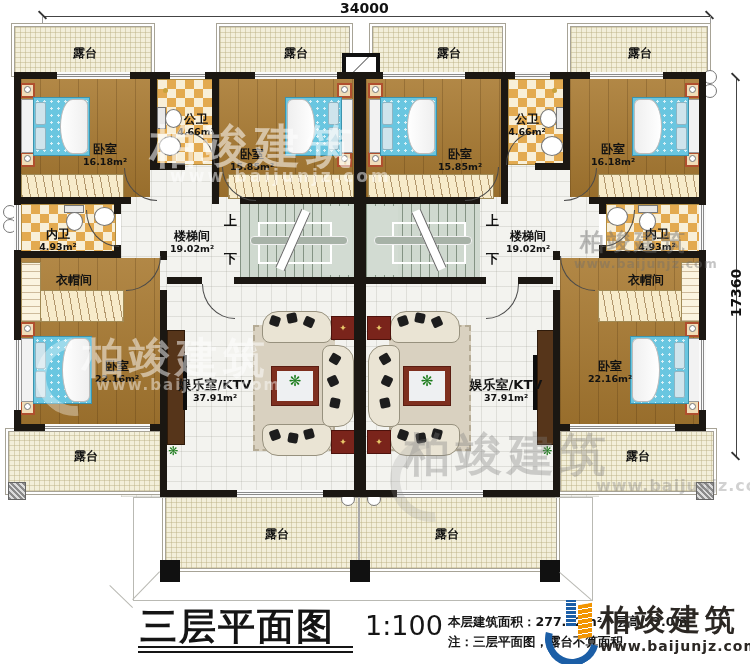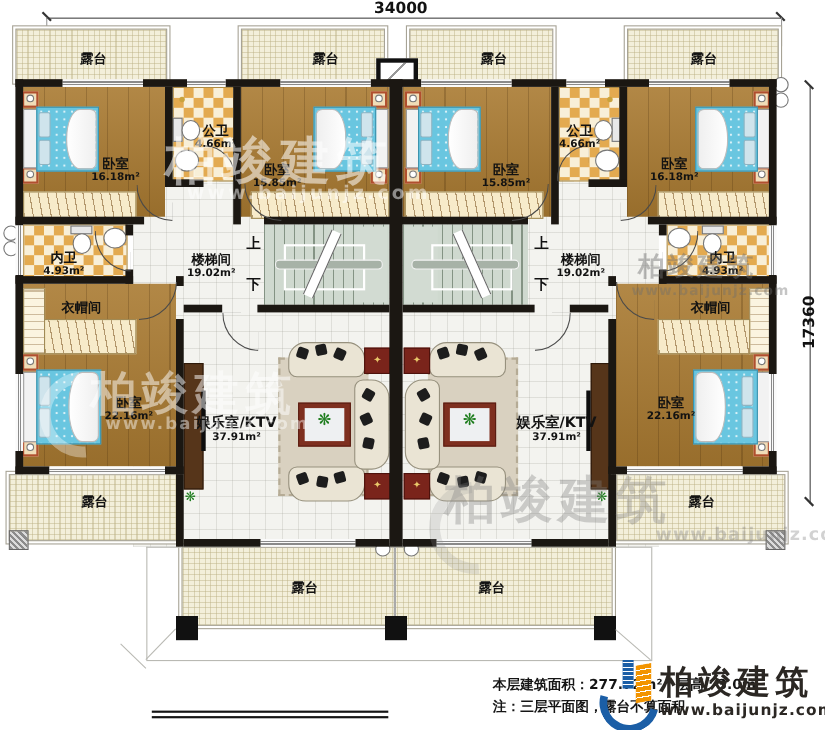--- a/index.html
+++ b/index.html
@@ -463,22 +463,24 @@
   <div class="wmarc" style="left:36px;top:338px;width:58px;height:58px;border-color:rgba(255,255,255,.35);border-top-color:transparent;border-right-color:transparent;transform:rotate(40deg)"></div>
   <div class="wm" style="left:150px;top:116px;font-size:46px;letter-spacing:6px;color:rgba(255,255,255,.55)">柏竣建筑</div>
   <div class="wm" style="left:170px;top:166px;font-size:17px;letter-spacing:3px;color:rgba(255,255,255,.5)">www.baijunjz.com</div>
   <div class="wm" style="left:82px;top:330px;font-size:42px;letter-spacing:5px;color:rgba(255,255,255,.5)">柏竣建筑</div>
   <div class="wm" style="left:96px;top:376px;font-size:15px;letter-spacing:2px;color:rgba(255,255,255,.45)">www.baijunjz.com</div>
   <div class="wm" style="left:580px;top:226px;font-size:24px;letter-spacing:3px;color:rgba(110,110,110,.45)">柏竣建筑</div>
   <div class="wm" style="left:574px;top:256px;font-size:12.5px;letter-spacing:1px;color:rgba(110,110,110,.4)">www.baijunjz.com</div>
   <div class="wm" style="left:404px;top:424px;font-size:46px;letter-spacing:6px;color:rgba(125,125,125,.35)">柏竣建筑</div>
   <div class="wm" style="left:596px;top:476px;font-size:16px;letter-spacing:1px;color:rgba(125,125,125,.35)">www.baijunjz.com</div>
 
+  <div class="tb-title" style="left:140px;top:602px">三层平面图</div>
   <div class="abs" style="left:138px;top:646px;width:215px;height:2px;background:#151515"></div>
   <div class="abs" style="left:138px;top:651px;width:215px;height:2px;background:#151515"></div>
+  <div class="tb-scale" style="left:365px;top:610px">1:100</div>
   <div class="tb-small" style="left:448px;top:614px">本层建筑面积：277.72m²　层高：3.0m</div>
   <div class="tb-small" style="left:448px;top:634px">注：三层平面图，露台不算面积</div>
   <div>
     <div class="larc" style="left:545px;top:612px"></div>
     <div class="bldB" style="left:566px;top:600px;width:10px;height:26px"></div>
     <div class="bldO" style="left:578px;top:604px;width:14px;height:34px"></div>
   </div>
   <div class="brand" style="left:600px;top:600px">柏竣建筑</div>
   <div class="site" style="left:600px;top:638px">www.baijunjz.com</div>
 

